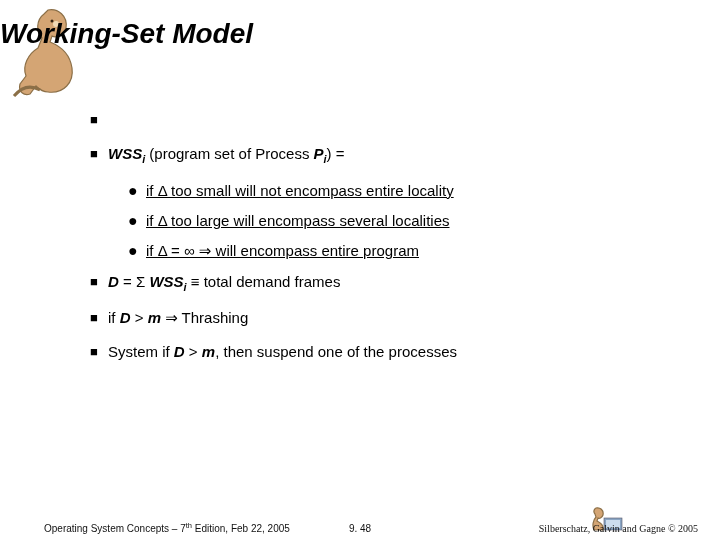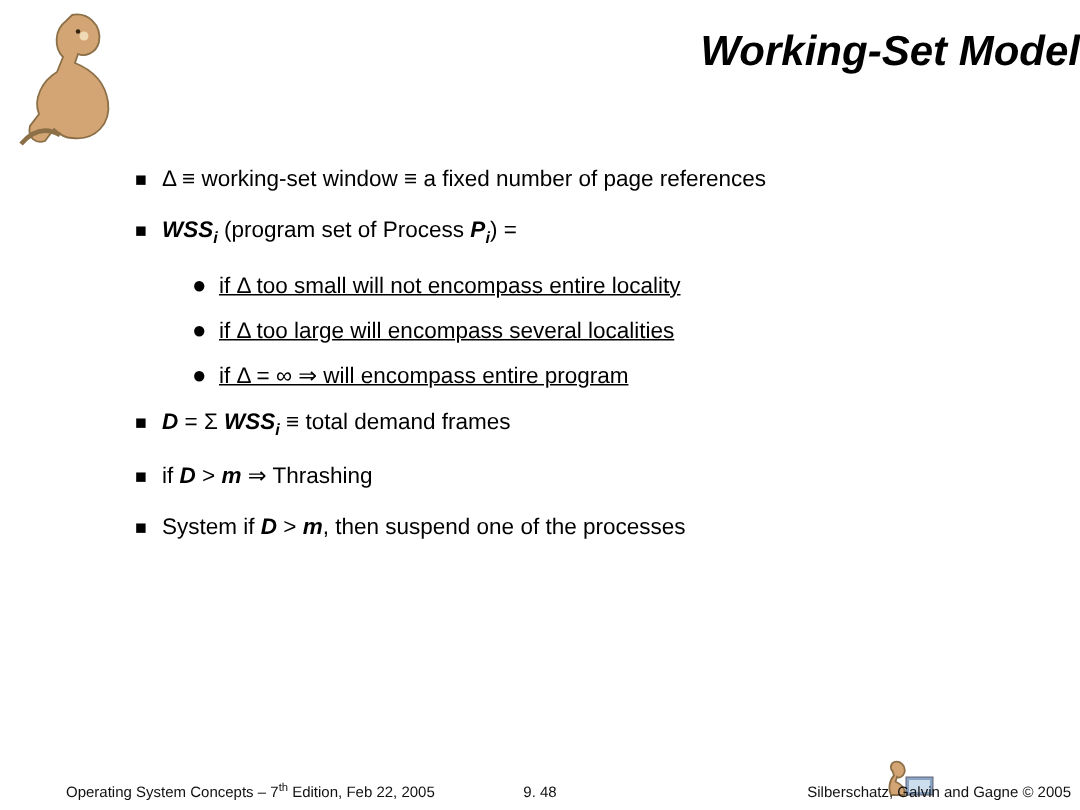--- a/index.html
+++ b/index.html
@@ -2,34 +2,34 @@
 <html><head>
 <meta charset="utf-8">
 <style>
   * { margin: 0; padding: 0; box-sizing: border-box; }
   html, body { width: 720px; height: 540px; background: #fff; font-family: Arial, Helvetica, sans-serif; }
   .slide { position: relative; width: 720px; height: 540px; }
   .logo-top { position: absolute; top: 2px; left: 0; width: 96px; height: 98px; }
   .logo-bottom { position: absolute; bottom: 8px; right: 96px; width: 34px; height: 28px; }
   .dino-body { fill: #d4a574; stroke: #8b6f47; stroke-width: 1.2; }
   .dino-spots { fill: #f0d9b5; }
-  .title { position: absolute; top: 18px; left: 0; width: 720px; text-align: right; font-size: 28px; font-weight: bold; font-style: italic; color: #000; }
+  .title { position: absolute; top: 18px; left: 0; width: 720px; text-align: left; font-size: 28px; font-weight: bold; font-style: italic; color: #000; }
   .content { position: absolute; top: 110px; left: 90px; width: 560px; font-size: 15px; line-height: 1.35; color: #000; }
   .li { display: flex; margin-bottom: 14px; }
   .li .bullet { flex: 0 0 18px; font-size: 13px; line-height: 20px; }
   .li .text { flex: 1; }
   .sub { margin-left: 38px; margin-bottom: 10px; display: flex; }
   .sub .bullet-round { flex: 0 0 18px; font-size: 16px; line-height: 20px; }
   .sub .text { flex: 1; text-decoration: underline; }
   .italic { font-style: italic; font-weight: bold; }
   .subscript { font-size: 0.72em; vertical-align: sub; }
   .footer { position: absolute; bottom: 6px; left: 0; width: 720px; font-size: 10px; color: #111; }
   .footer-left { position: absolute; left: 6px; bottom: 0; margin-left: 38px; }
   .footer-center { position: absolute; left: 0; width: 720px; text-align: center; bottom: 0; }
-  .footer-right { position: absolute; right: 6px; bottom: 0; }
+  .footer-right { position: absolute; right: 22px; bottom: 0; font-family: Liberation Serif, serif; }
   .sup { font-size: 0.75em; vertical-align: super; }
 </style>
 </head>
 <body>
 
 <div class="slide">
 
   <div class="logo-top">
     <svg viewBox="0 0 96 98" width="96" height="98">
       <path class="dino-body" d="M 48 8 C 58 6 68 14 66 26 C 64 34 56 36 52 34 L 50 40 C 60 44 70 52 72 66 C 74 80 64 92 48 90 C 44 90 40 88 36 84 L 30 92 C 24 94 18 90 20 82 L 26 74 C 22 64 28 52 38 46 L 42 36 C 36 30 36 18 44 12 Z"></path>
@@ -39,21 +39,21 @@
     </svg>
   </div>
 
   <h1 class="title">Working-Set Model</h1>
 
   <div class="content">
 
     <div class="li">
       <span class="bullet">■</span>
       <div class="text">
-        <span>Δ ≡ working-set window ≡ a fixed number of page references</span><br>
+        <br>
       </div>
     </div>
 
     <div class="li">
       <span class="bullet">■</span>
       <div class="text">
         <span class="italic">WSS</span><span class="italic subscript">i</span><span> (program set of Process </span><span class="italic">P</span><span class="italic subscript">i</span><span>) =</span><br>
       </div>
     </div>
 

